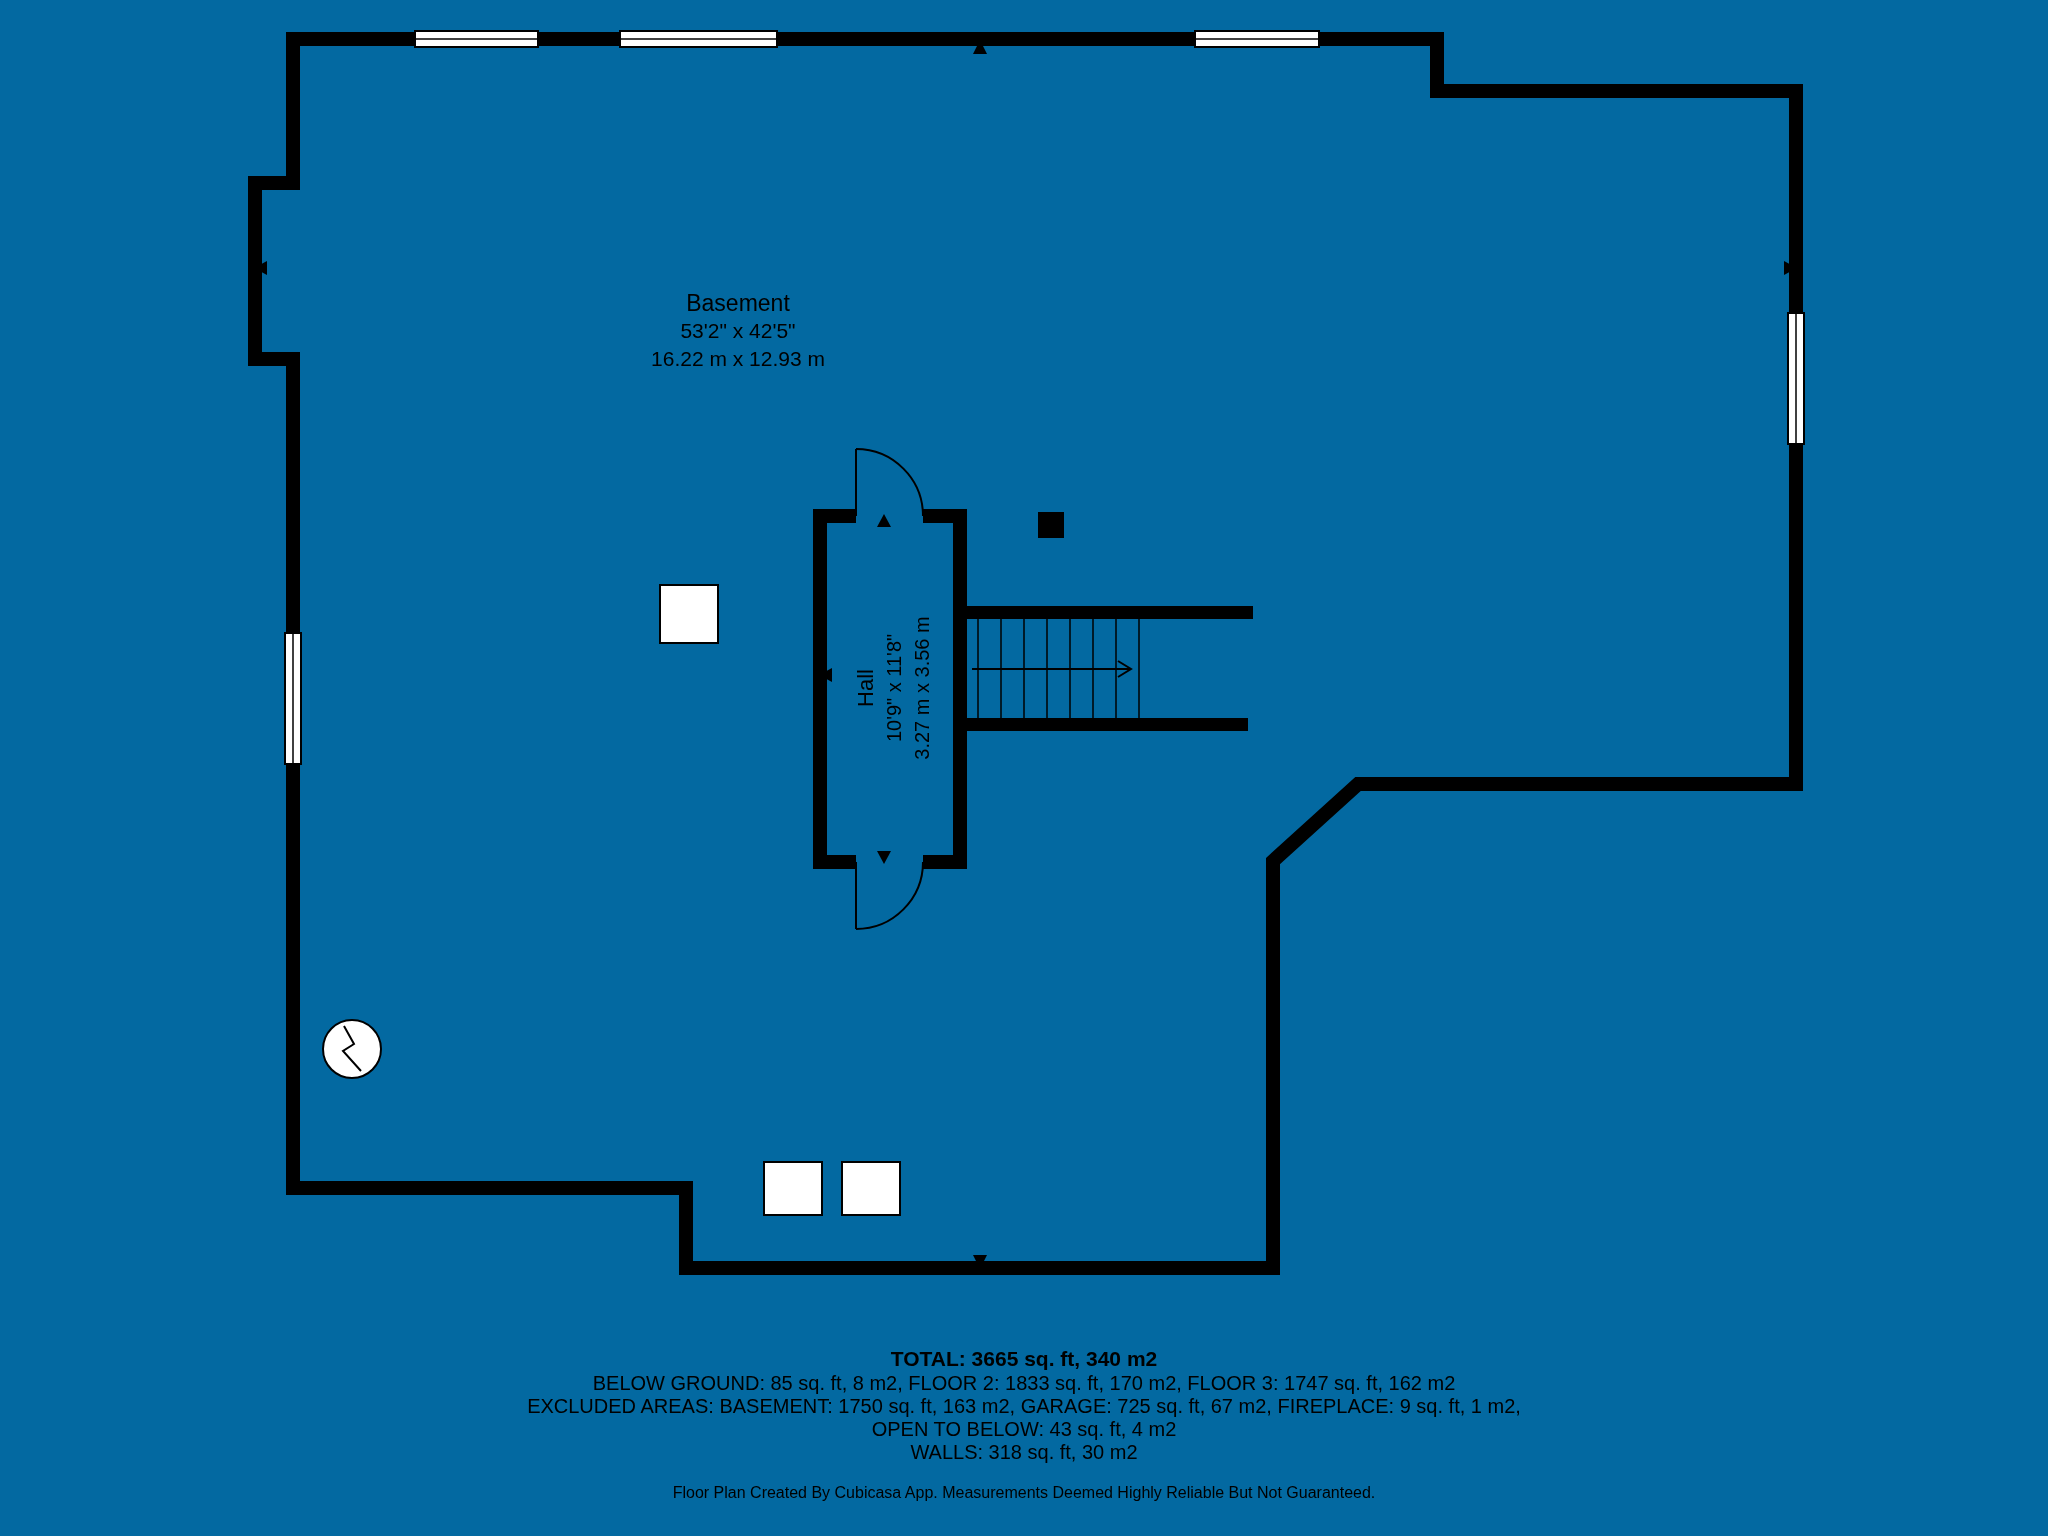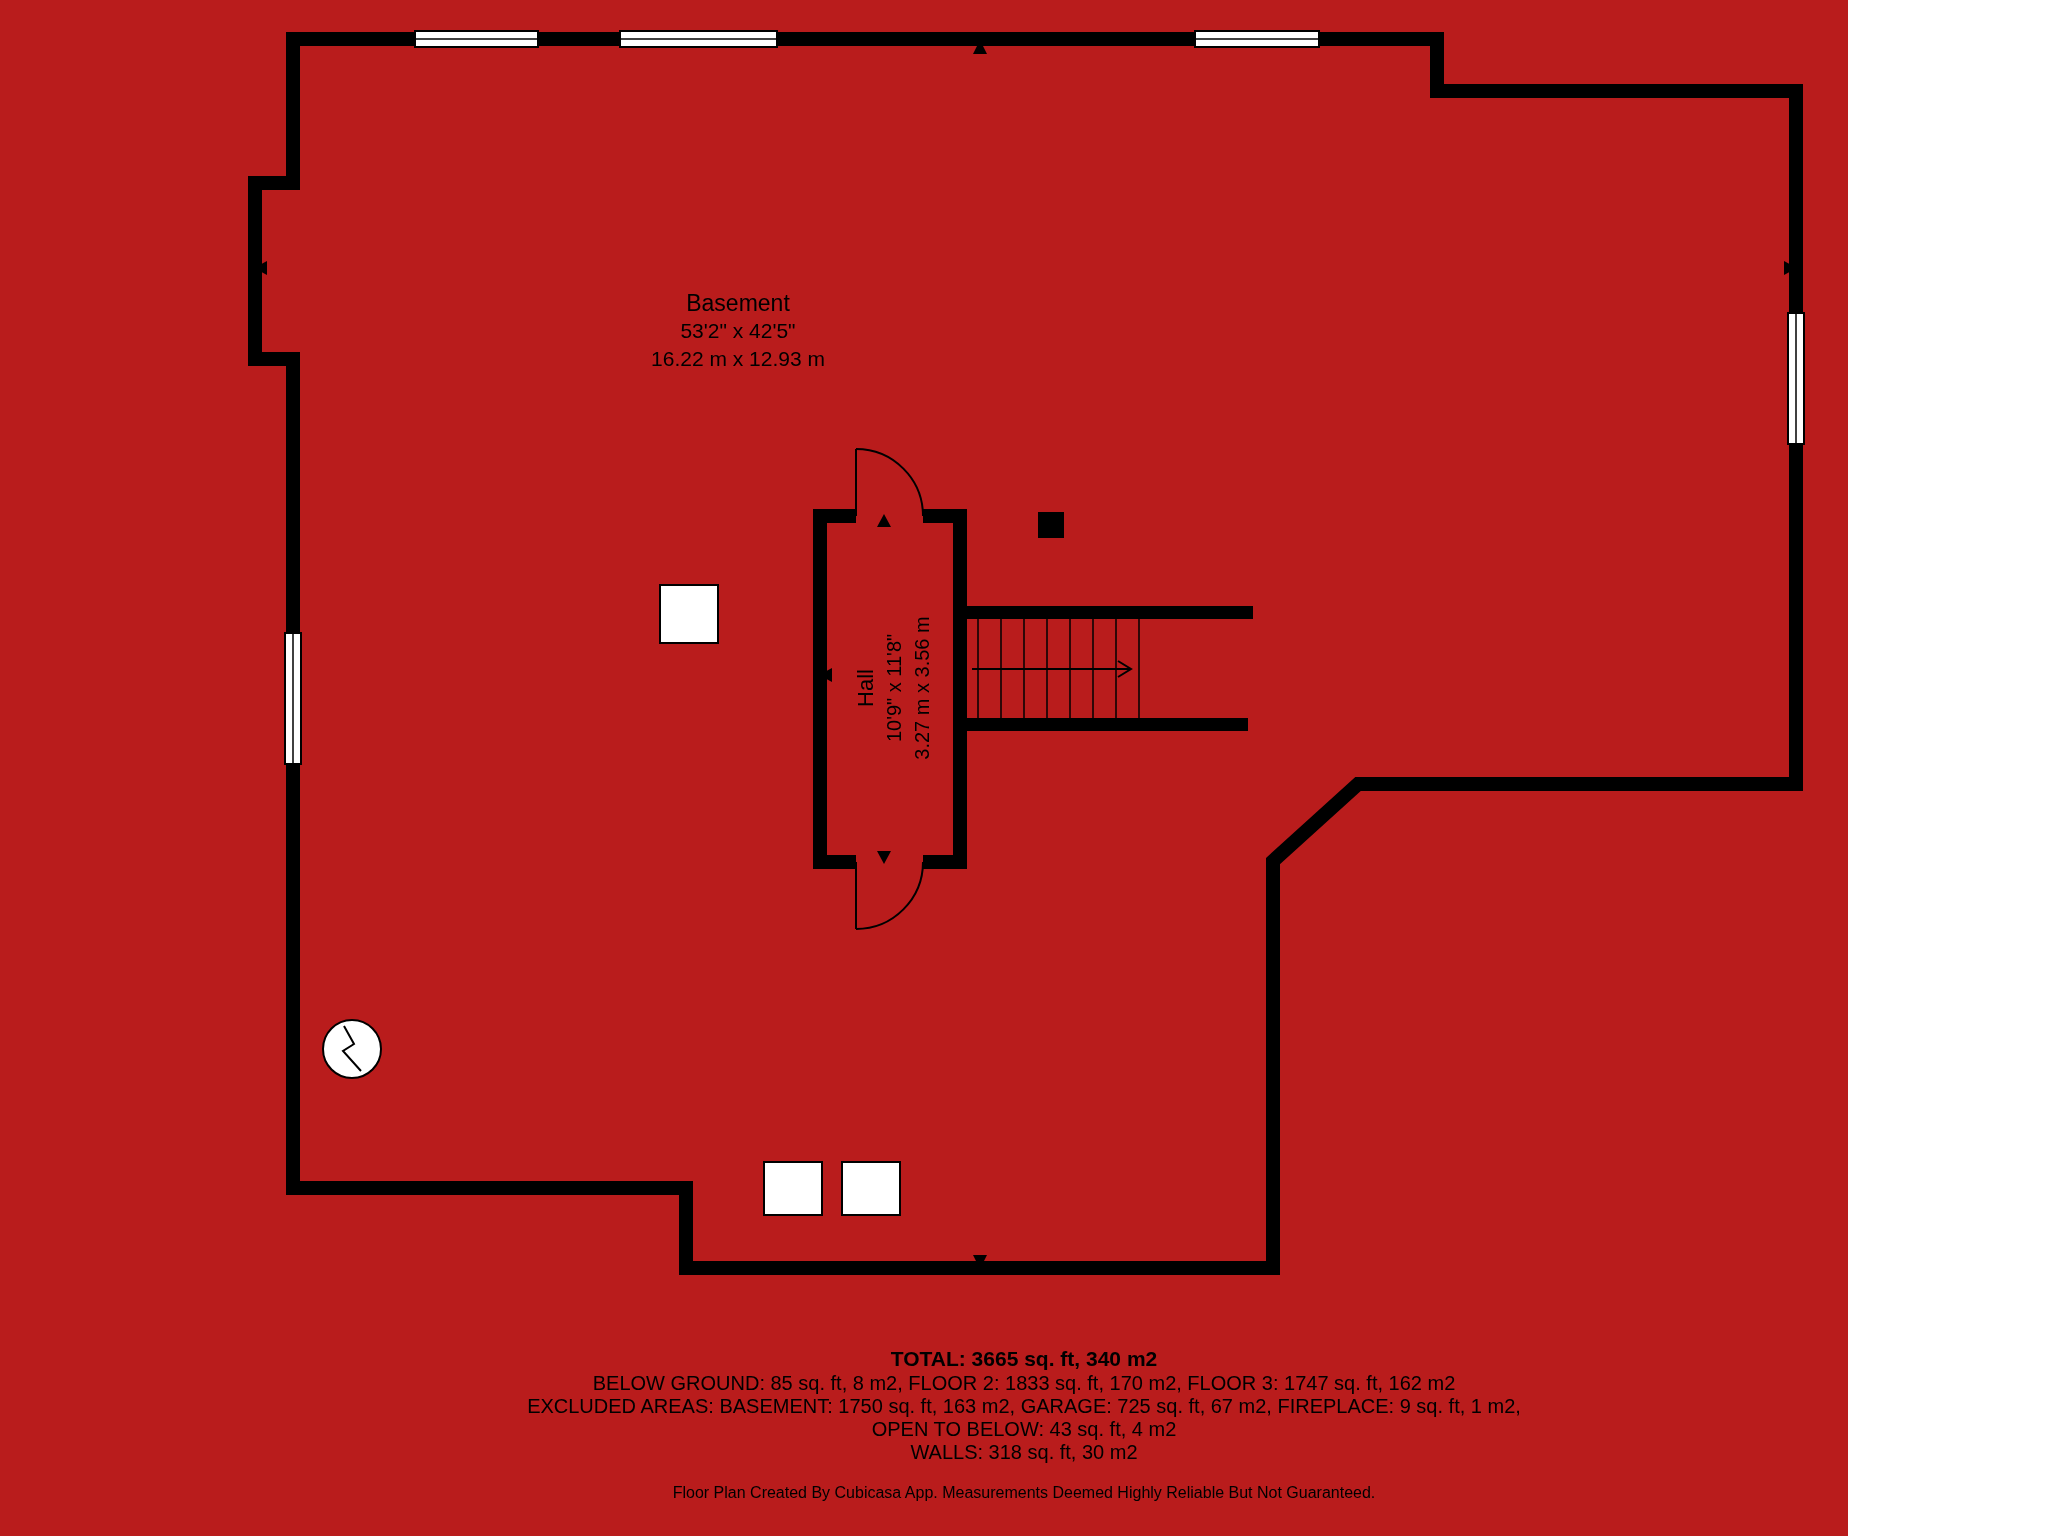--- a/index.html
+++ b/index.html
@@ -3,23 +3,23 @@
 <meta charset="utf-8">
 <style>
   html, body {
     margin: 0;
     padding: 0;
     background: #ffffff;
     font-family: "Liberation Sans", sans-serif;
   }
   .page {
     position: relative;
-    width: 1848px;
+    width: 2048px;
     height: 1536px;
-    background: #b91c1c;
+    background: #0369a1;
     overflow: hidden;
   }
   svg { display: block; }
   text {
     font-family: "Liberation Sans", sans-serif;
     fill: #000000;
   }
   .room-title   { font-size: 23px; }
   .room-dims    { font-size: 21px; }
   .hall-title   { font-size: 22px; }

